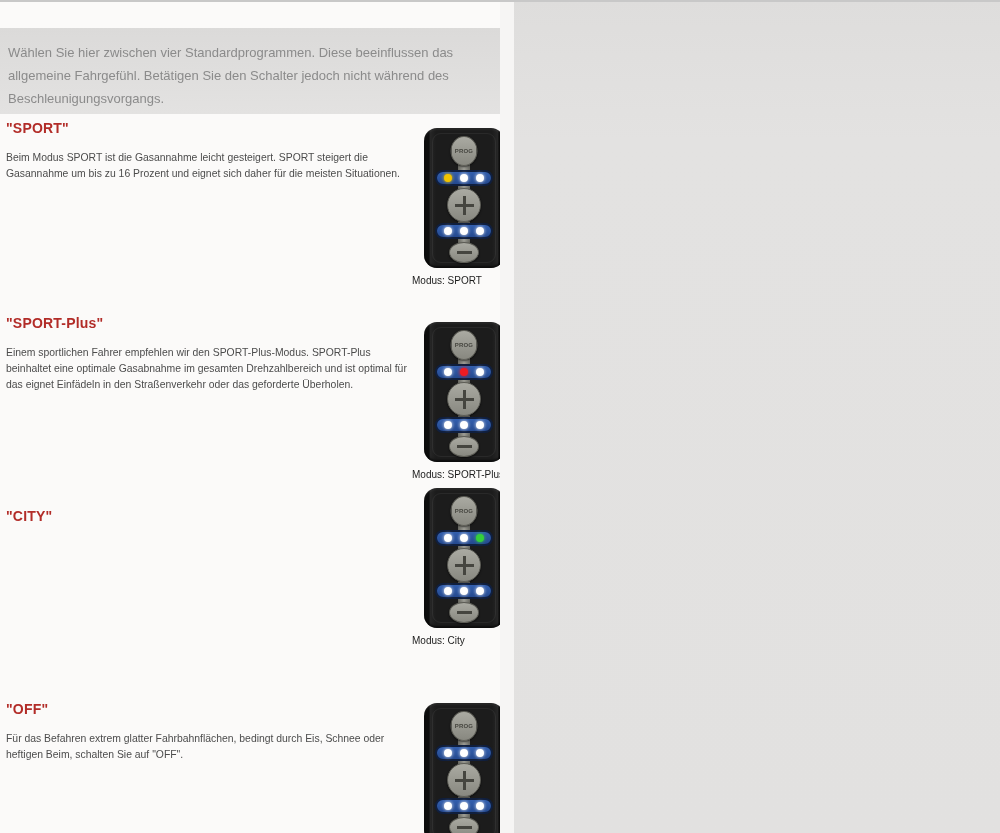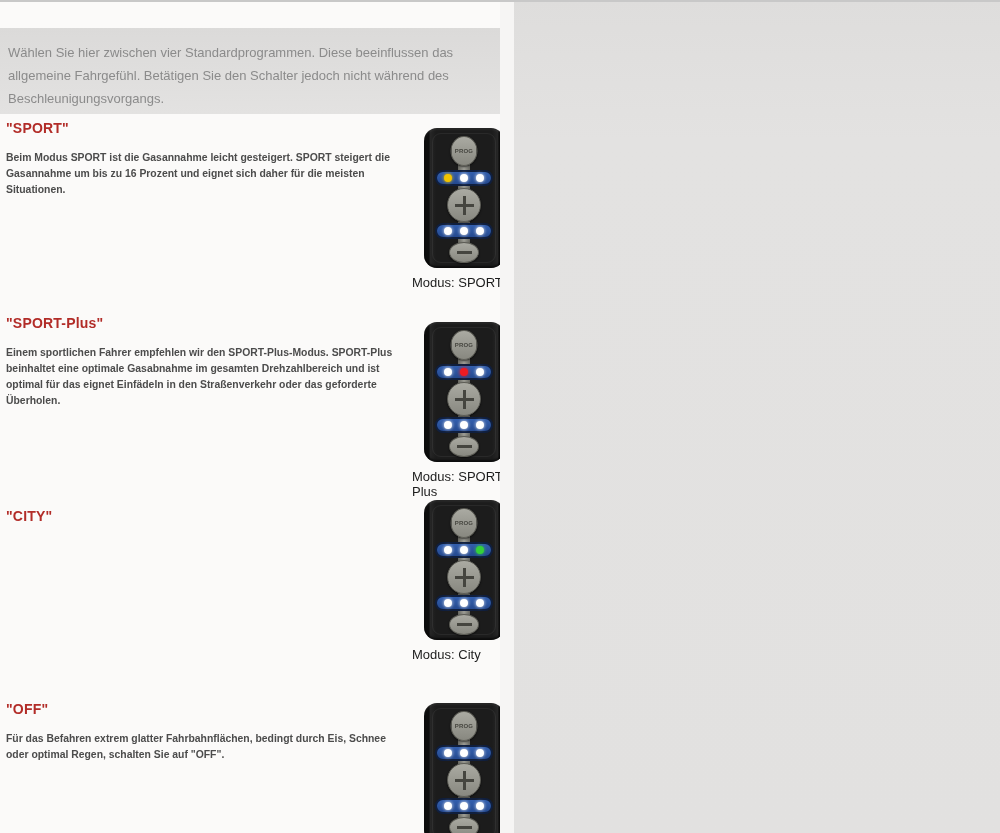--- a/index.html
+++ b/index.html
@@ -21,24 +21,24 @@
     background:linear-gradient(180deg,#dedddc 0px,#e3e2e1 140px,#e2e1e0 833px);}
   
   .top-note{
     position:absolute;left:0;top:0;width:500px;height:86px;
     background:linear-gradient(180deg,#dbdad9,#e3e2e1);
     box-sizing:border-box;padding:13px 10px 0 8px;
     font-size:13px;line-height:23px;color:#8b8b8b;
   }
   .mode-text{position:absolute;left:6px;width:404px;}
   .mode-text h2{margin:0 0 14px 0;font-size:14px;font-weight:bold;letter-spacing:.2px;}
-  .mode-text p{margin:0;font-size:10.4px;line-height:16px;color:#4c4c4c;font-weight:bold;}
+  .mode-text p{margin:0;font-size:10.4px;line-height:16px;color:#4c4c4c;}
   .mode-fig{position:absolute;left:412px;width:100px;}
   .mode-fig .device-slot{margin-left:12px;}
-  .mode-fig figcaption{margin:7px 0 0 0;font-size:13px;color:#1c1c1c;}
+  .mode-fig figcaption{margin:7px 0 0 0;font-size:10px;color:#1c1c1c;}
   .accent{color:#b22c28;}
   
   .device{
     position:relative;width:80px;height:140px;border-radius:13px;
     background:linear-gradient(90deg,#0d0d0d 0%,#0d0d0d 6%,#262626 8%,#1c1c1c 15%,#1c1c1c 85%,#262626 92%,#0d0d0d 94%,#0d0d0d 100%);
     box-shadow:inset 0 2px 2px rgba(255,255,255,.05), inset 0 -2px 2px rgba(0,0,0,.6);
   }
   .d-face{position:absolute;left:8px;right:8px;top:5px;bottom:5px;
     border:1px solid rgba(255,255,255,.06);border-radius:9px;}
   .d-stem{position:absolute;left:50%;top:20px;bottom:16px;width:12px;
@@ -134,21 +134,21 @@
               <div class="glyph-minus"></div>
             </div>
           </div>
         </div>
       <figcaption>Modus: SPORT-Plus</figcaption>
     </figure>
 
     <div class="mode-text" style="top:480px">
       <h2 class="accent" style="color: rgb(178, 44, 40);">"CITY"</h2>
     </div>
-    <figure class="mode-fig" style="top:472px;margin:0">
+    <figure class="mode-fig" style="top:460px;margin:0">
       <div class="device-slot">
           <div class="device">
             <div class="d-face"></div>
             <div class="d-stem"></div>
             <div class="d-btn d-prog">PROG</div>
             <div class="d-ledbar bar-top">
               <div class="d-led led-white"></div>
               <div class="d-led led-white"></div>
               <div class="d-led led-green"></div>
             </div>
@@ -163,21 +163,21 @@
             <div class="d-btn d-minus">
               <div class="glyph-minus"></div>
             </div>
           </div>
         </div>
       <figcaption>Modus: City</figcaption>
     </figure>
 
     <div class="mode-text" style="top:673px">
       <h2 class="accent" style="color: rgb(178, 44, 40);">"OFF"</h2>
-      <p>Für das Befahren extrem glatter Fahrbahnflächen, bedingt durch Eis, Schnee oder optimal Regen, schalten Sie auf "OFF".</p>
+      <p>Für das Befahren extrem glatter Fahrbahnflächen, bedingt durch Eis, Schnee oder heftigen Beim, schalten Sie auf "OFF".</p>
     </div>
     <figure class="mode-fig" style="top:675px;margin:0">
       <div class="device-slot">
           <div class="device">
             <div class="d-face"></div>
             <div class="d-stem"></div>
             <div class="d-btn d-prog">PROG</div>
             <div class="d-ledbar bar-top">
               <div class="d-led led-white"></div>
               <div class="d-led led-white"></div>

